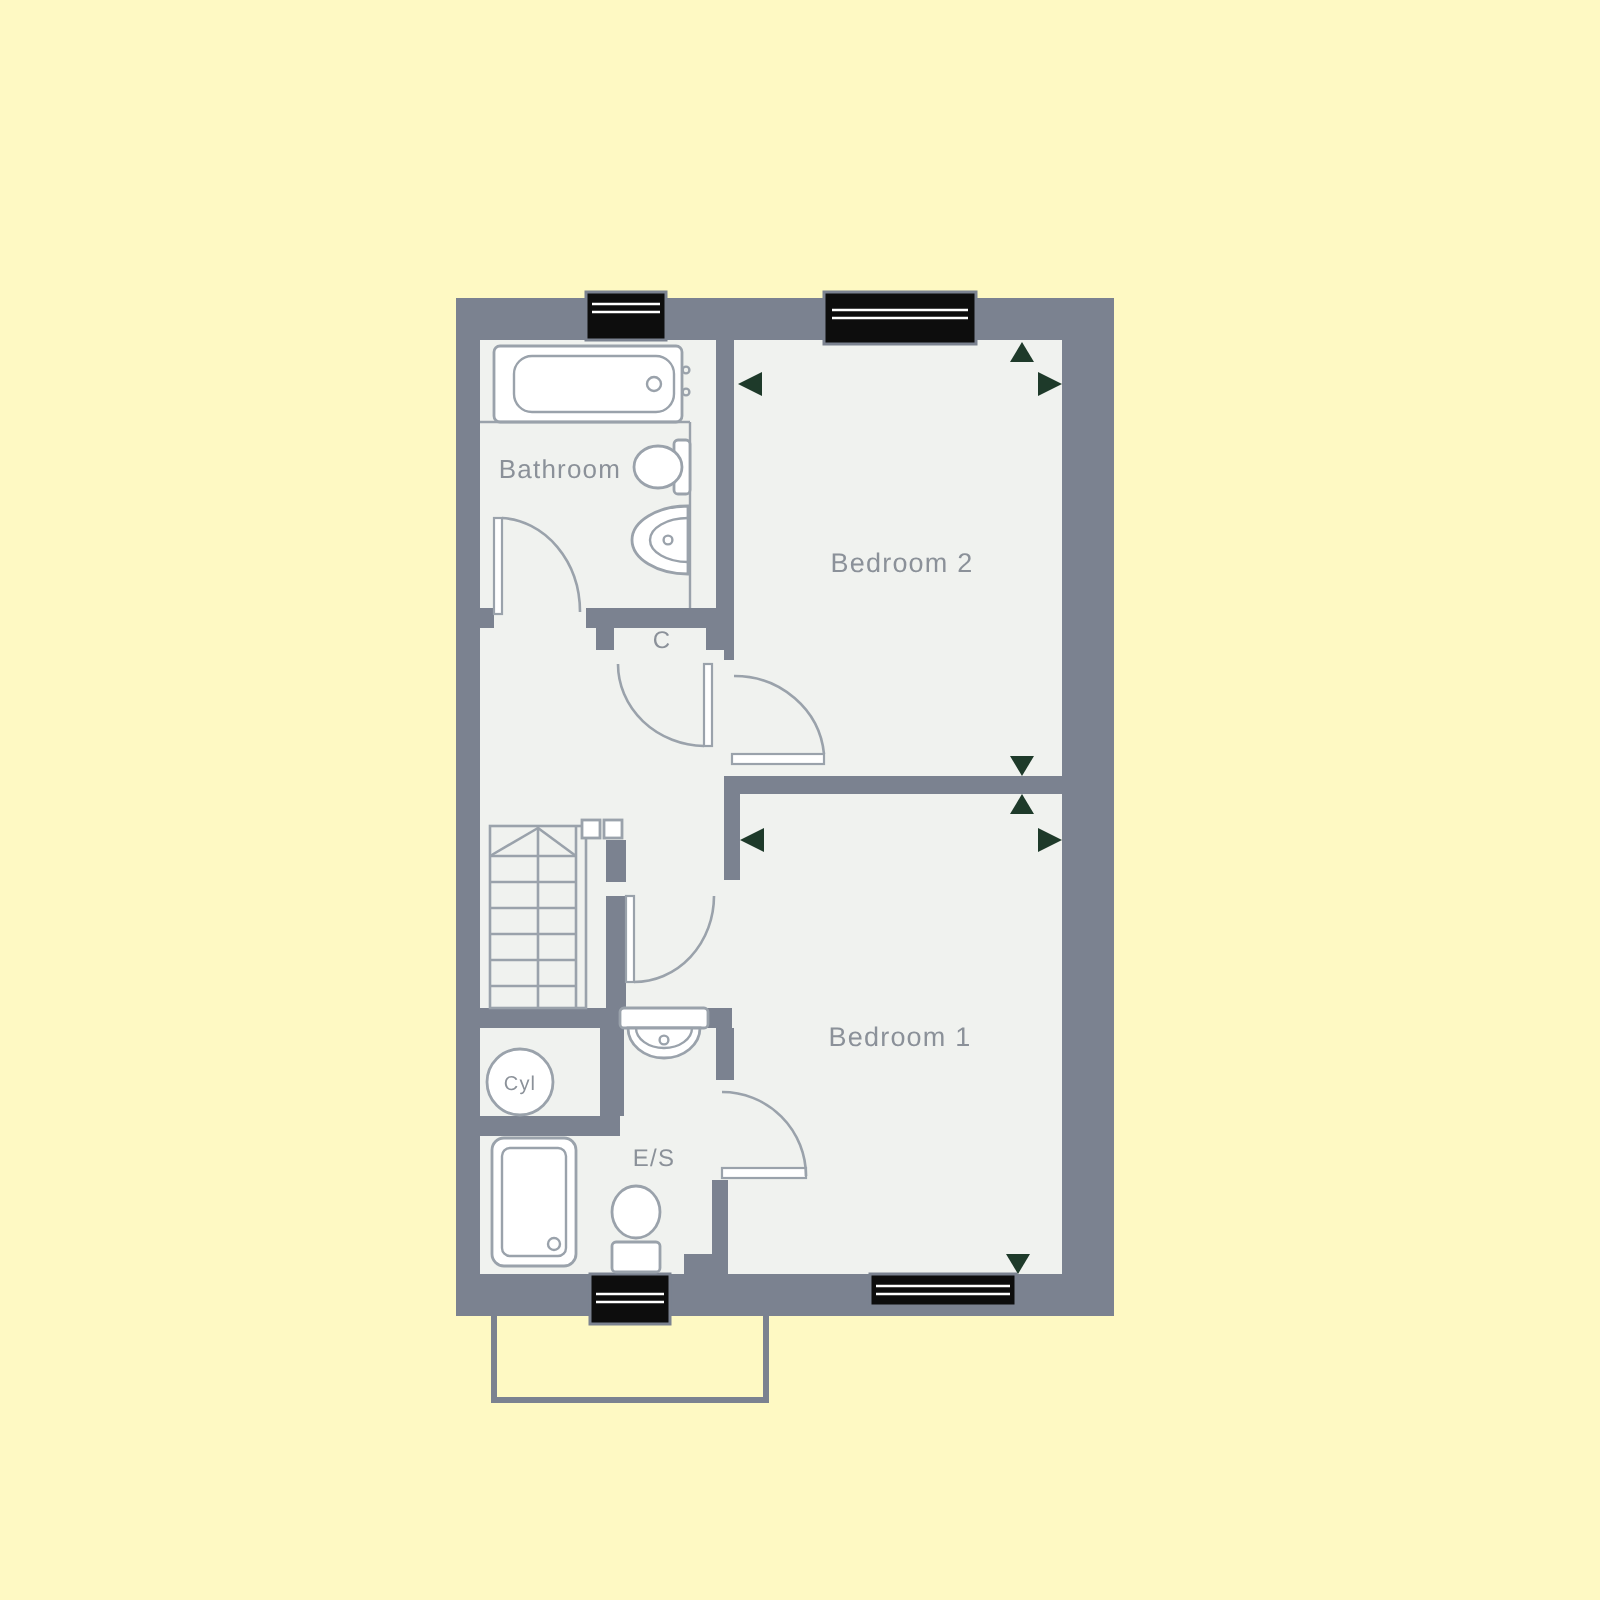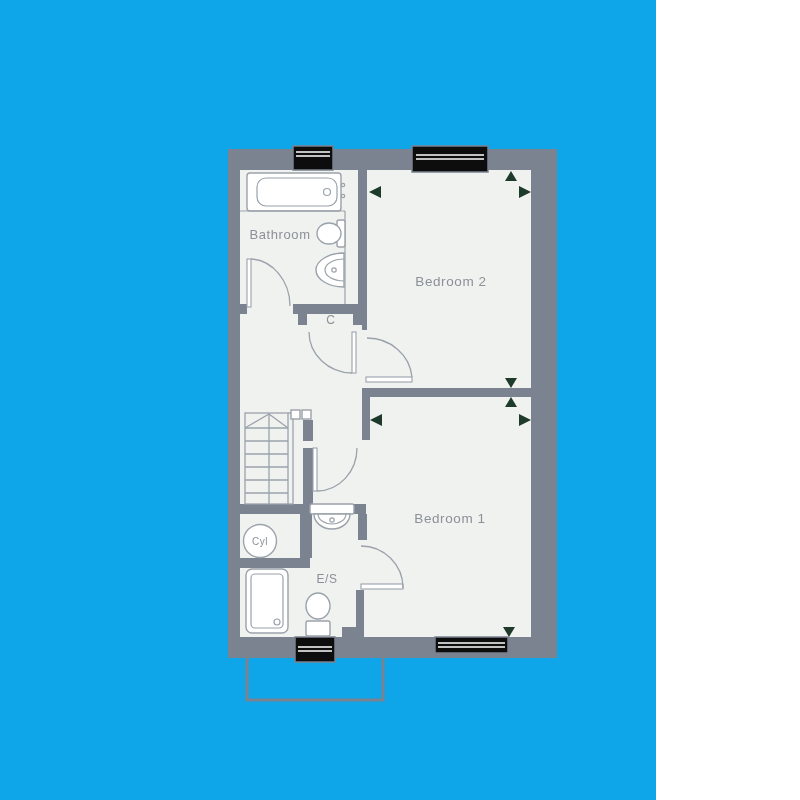--- a/index.html
+++ b/index.html
@@ -1,16 +1,16 @@
 <!DOCTYPE html>
 <html><head>
 <meta charset="utf-8">
 <style>
   html,body{margin:0;padding:0;background:#ffffff;width:800px;height:800px;overflow:hidden;}
-  .canvas{width:656px;height:800px;position:relative;background:#0ea5e9;text-align:center;}
+  .canvas{width:800px;height:800px;position:relative;background:#fef9c3;text-align:center;}
   svg{display:block;}
   .wall{fill:#7b8290;}
   .floor{fill:#f0f2ef;}
   .win{fill:#0d0d0d;stroke:#7b8290;stroke-width:1.5;}
   .winline{stroke:#ffffff;stroke-width:1.3;fill:none;}
   .fx{fill:#ffffff;stroke:#9aa2ab;stroke-width:1.4;}
   .fxn{fill:none;stroke:#9aa2ab;stroke-width:1.2;}
   .arc{fill:none;stroke:#9aa2ab;stroke-width:1.3;}
   .leaf{fill:#ffffff;stroke:#9aa2ab;stroke-width:1.1;}
   .notch{fill:#f0f2ef;}

